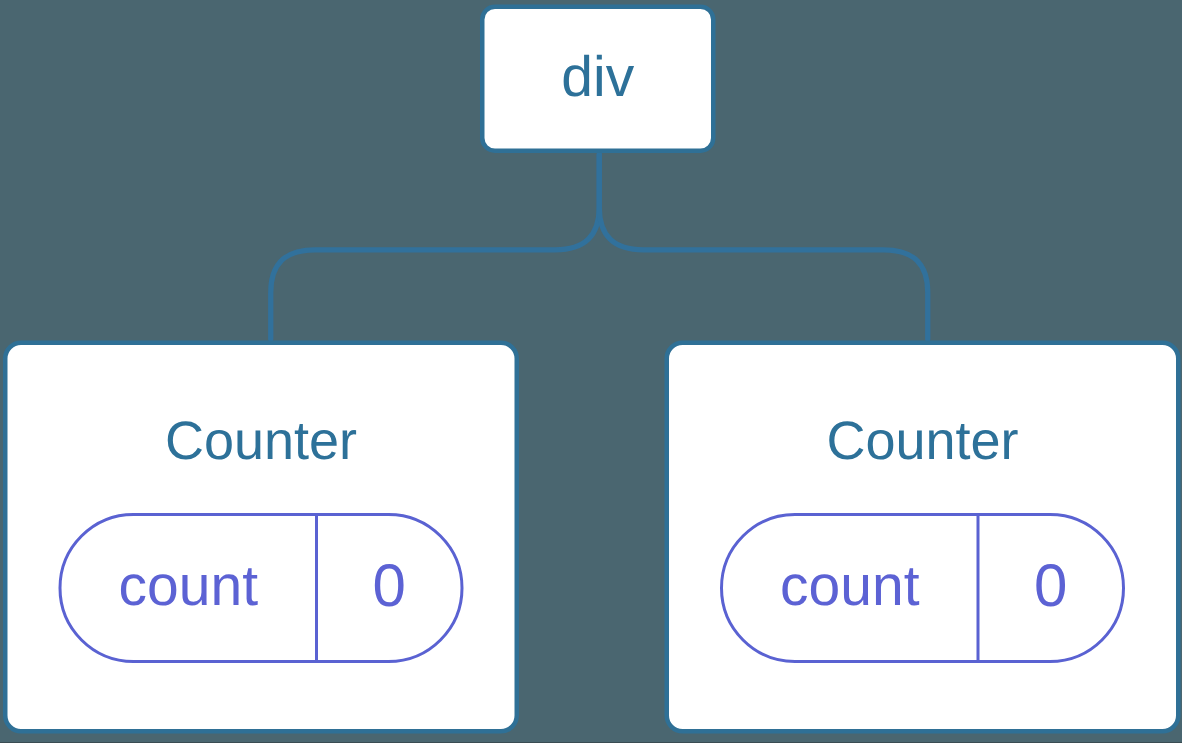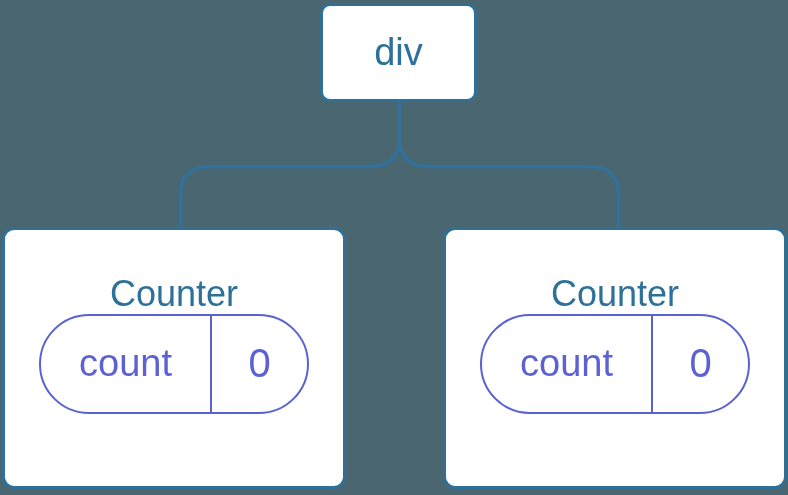--- a/index.html
+++ b/index.html
@@ -65,20 +65,21 @@
   }
   .card.left{ left:2px; }
   .card.right{ left:443px; }
   .card-title{
     font-size:36px;
     font-weight:500;
     color:var(--node_text);
     line-height:1.1;
   }
   .pill{
+    margin-top:28px;
     width:270px; height:100px;
     border:2px solid var(--state_border);
     border-radius:60px;
     box-sizing:border-box;
     display:flex;
     align-items:stretch;
     overflow:hidden;
     background:var(--card_bg);
   }
   .pill-key{

